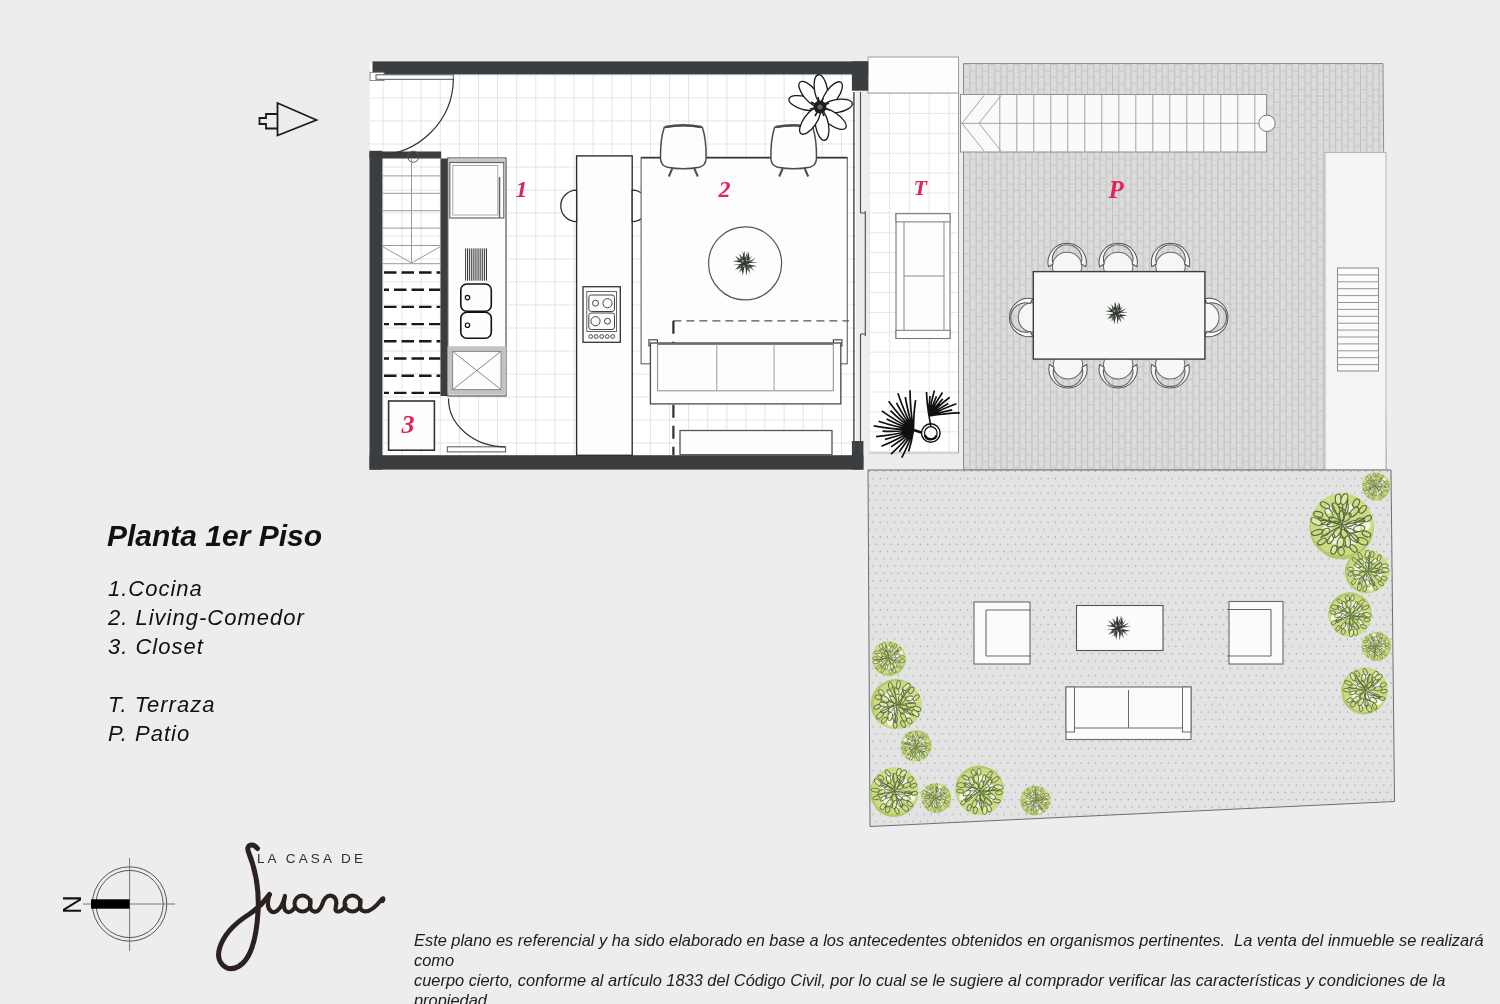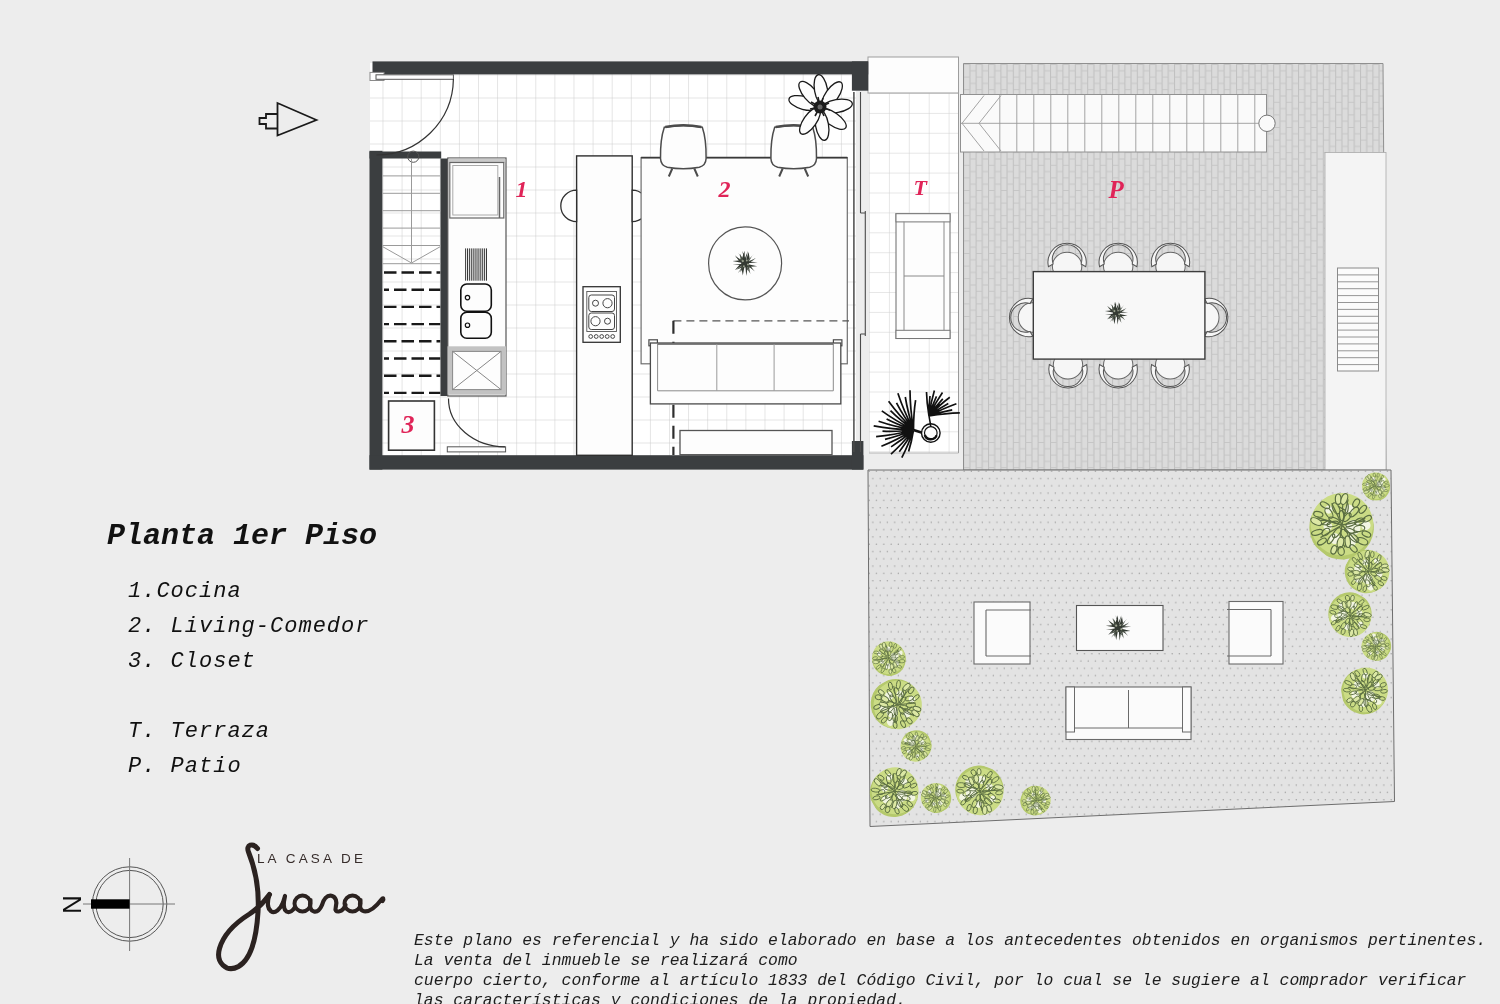--- a/index.html
+++ b/index.html
@@ -1,19 +1,19 @@
 <!DOCTYPE html>
 <html><head>
 <meta charset="utf-8">
 <style>
   html,body{margin:0;padding:0;}
   body{width:1500px;height:1004px;background:#ededed;position:relative;overflow:hidden;
        font-family:"Liberation Sans",sans-serif;-webkit-font-smoothing:antialiased;}
   .abs{position:absolute;}
-  .serifit{font-family:Liberation Mono, monospace;font-style:italic;color:#111;}
+  .serifit{font-family:Liberation Sans, sans-serif;font-style:italic;color:#111;}
 </style>
 </head>
 <body>
 
 <svg class="abs" style="left:0;top:0" width="1500" height="1004" viewBox="0 0 1500 1004">
 <defs>
   <pattern id="g17" width="19.1" height="23" patternUnits="userSpaceOnUse" x="382.5" y="74.5">
     <path d="M19.1 0H0V23" fill="none" stroke="#cbcbcb" stroke-width="1"></path>
   </pattern>
   <pattern id="g20" width="19.9" height="19.9" patternUnits="userSpaceOnUse" x="869" y="93">
@@ -399,17 +399,17 @@
     <circle cx="302.5" cy="903.5" r="8" stroke-width="4"></circle>
     <path d="M310.5 900 C 309.5 905.5 310 910.5 314 911.5 C 317.5 912.3 320.5 908.5 322 905 C 323.5 899.5 327 894.8 331.5 895.8 C 336 896.8 337.3 902 335.8 907 C 334.8 910.3 336 912 339.5 911.3 C 342.5 910.6 344.5 907.5 345.5 905" stroke-width="4.2"></path>
     <circle cx="352.5" cy="903.5" r="8" stroke-width="4"></circle>
     <path d="M360.5 900 C 359.5 905.5 359.5 910.5 364 911.3 C 370 912.3 376.5 906 381.5 899.5 C 383.3 897.2 384 898.8 382.5 901" stroke-width="4.2"></path>
   </g>
 </g>
 </svg>
 
 <div class="abs serifit" style="left:107px;top:519px;font-size:30px;font-weight:bold;">Planta 1er Piso</div>
 
-<div class="abs serifit" style="left:108px;top:574px;font-size:22px;line-height:35px;letter-spacing:1px;margin-left:20px;">
+<div class="abs serifit" style="left:108px;top:574px;font-size:22px;line-height:29px;letter-spacing:1px;">
 1.Cocina<br>2. Living-Comedor<br>3. Closet<br><br>T. Terraza<br>P. Patio
 </div>
 
 <div class="abs serifit" style="left:414px;top:931px;font-size:16.4px;line-height:19.9px;color:#1d1d1d;">Este plano es referencial y ha sido elaborado en base a los antecedentes obtenidos en organismos pertinentes.&nbsp; La venta del inmueble se realizará como<br>cuerpo cierto, conforme al artículo 1833 del Código Civil, por lo cual se le sugiere al comprador verificar las características y condiciones de la propiedad.</div>
 
 </body></html>

